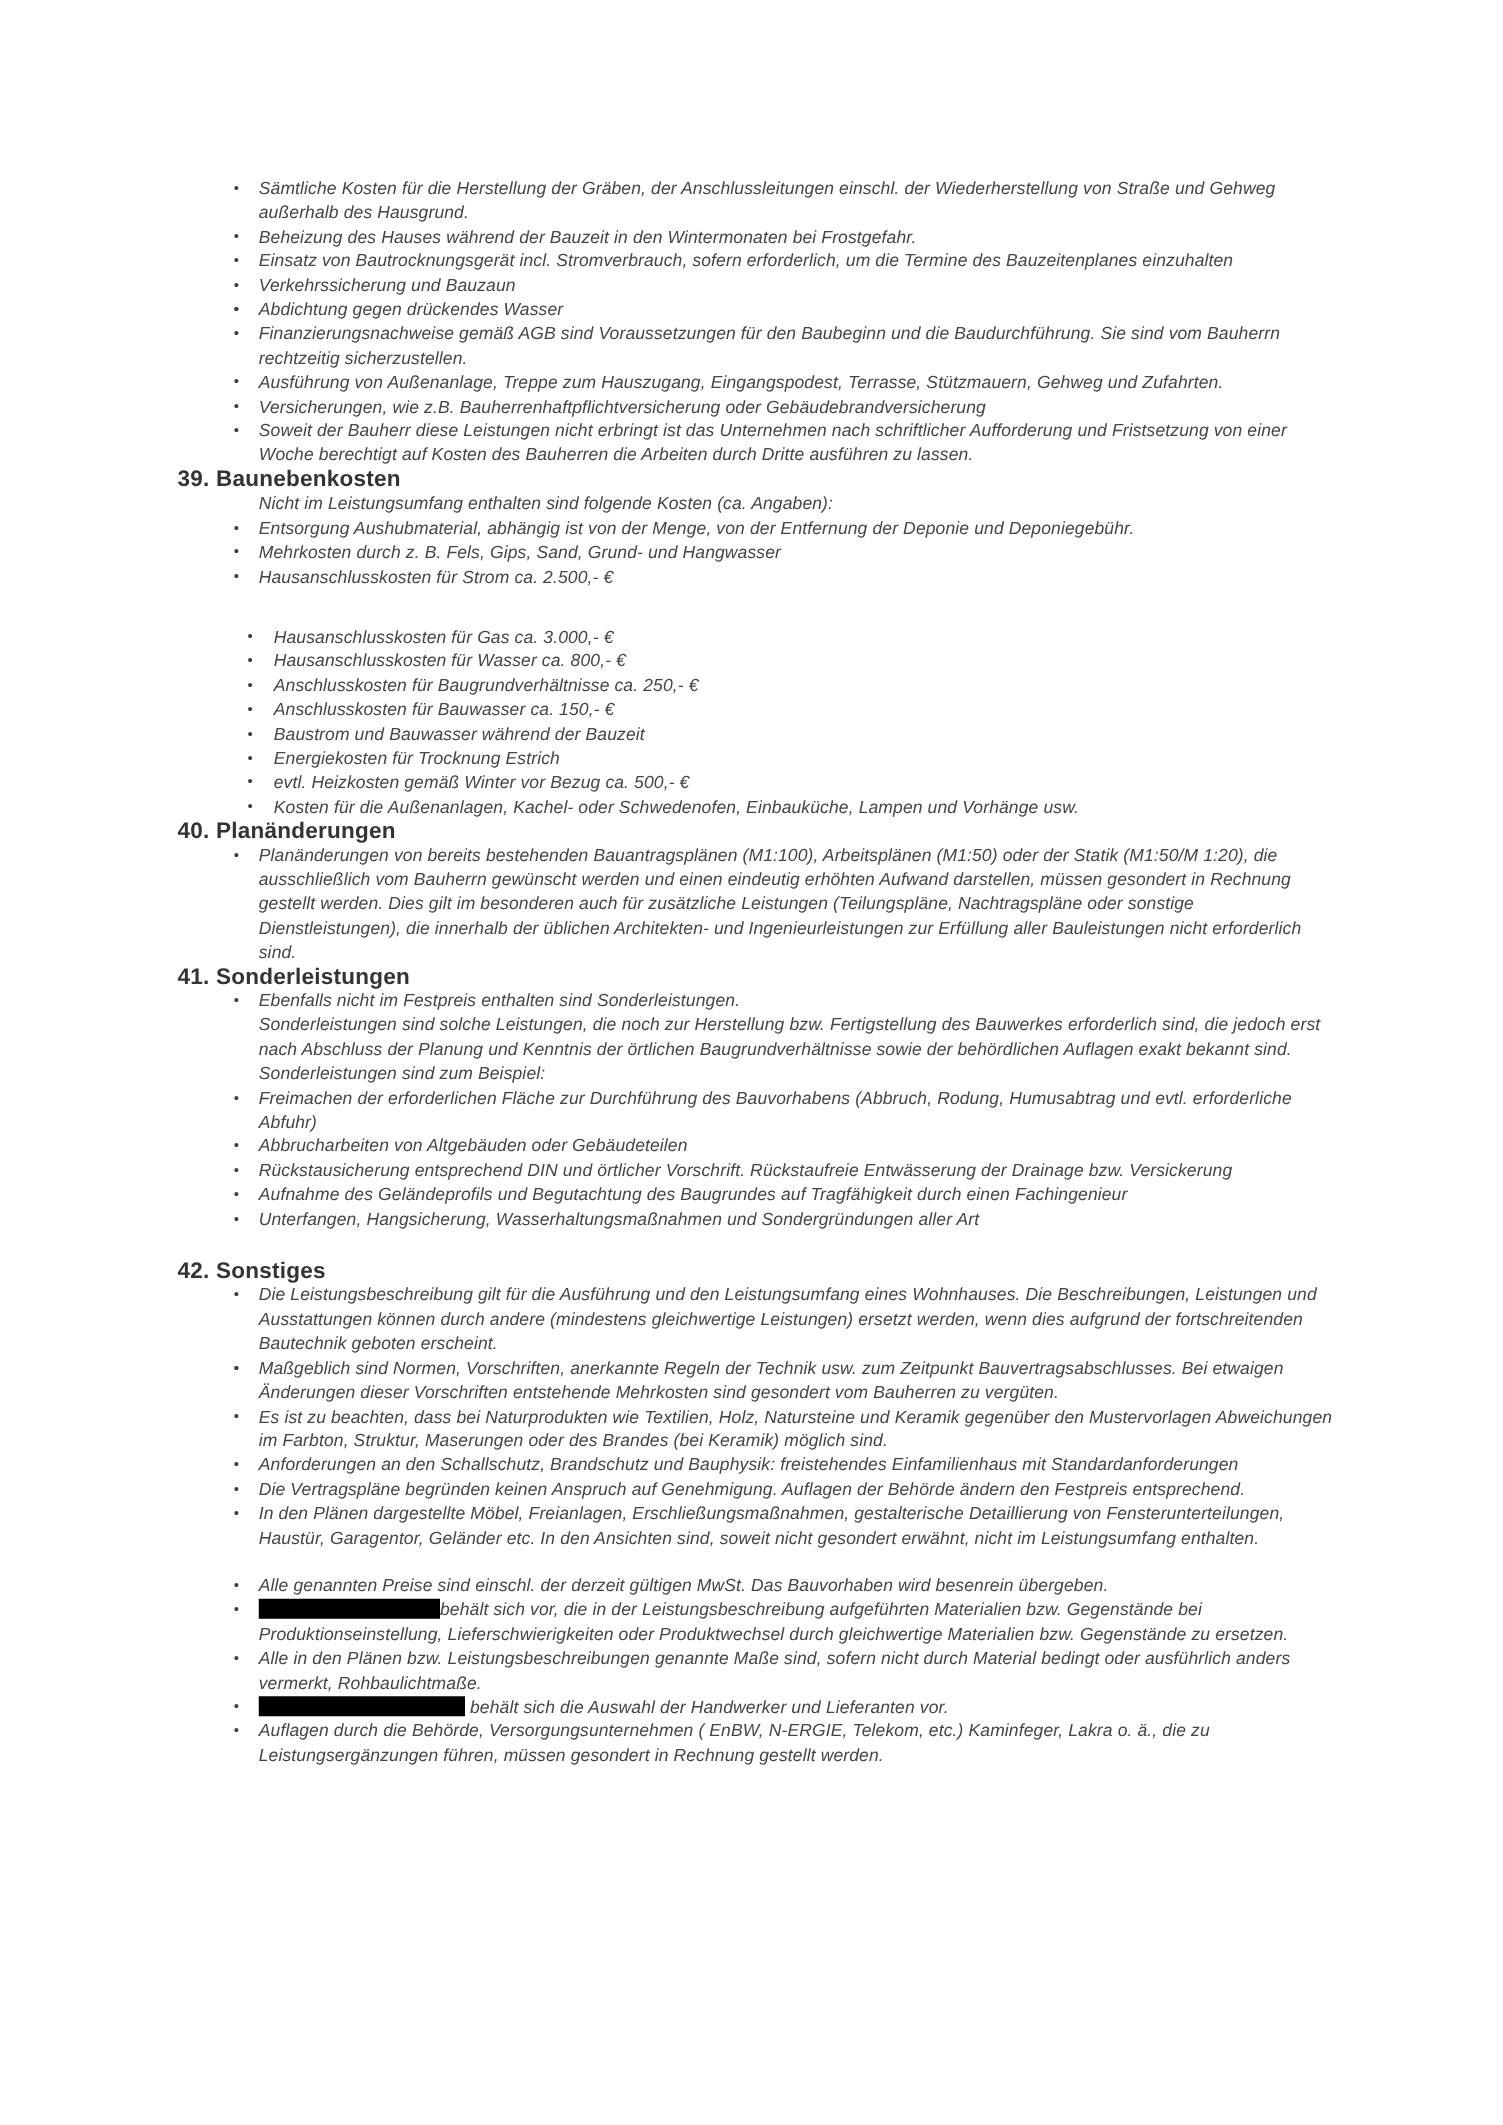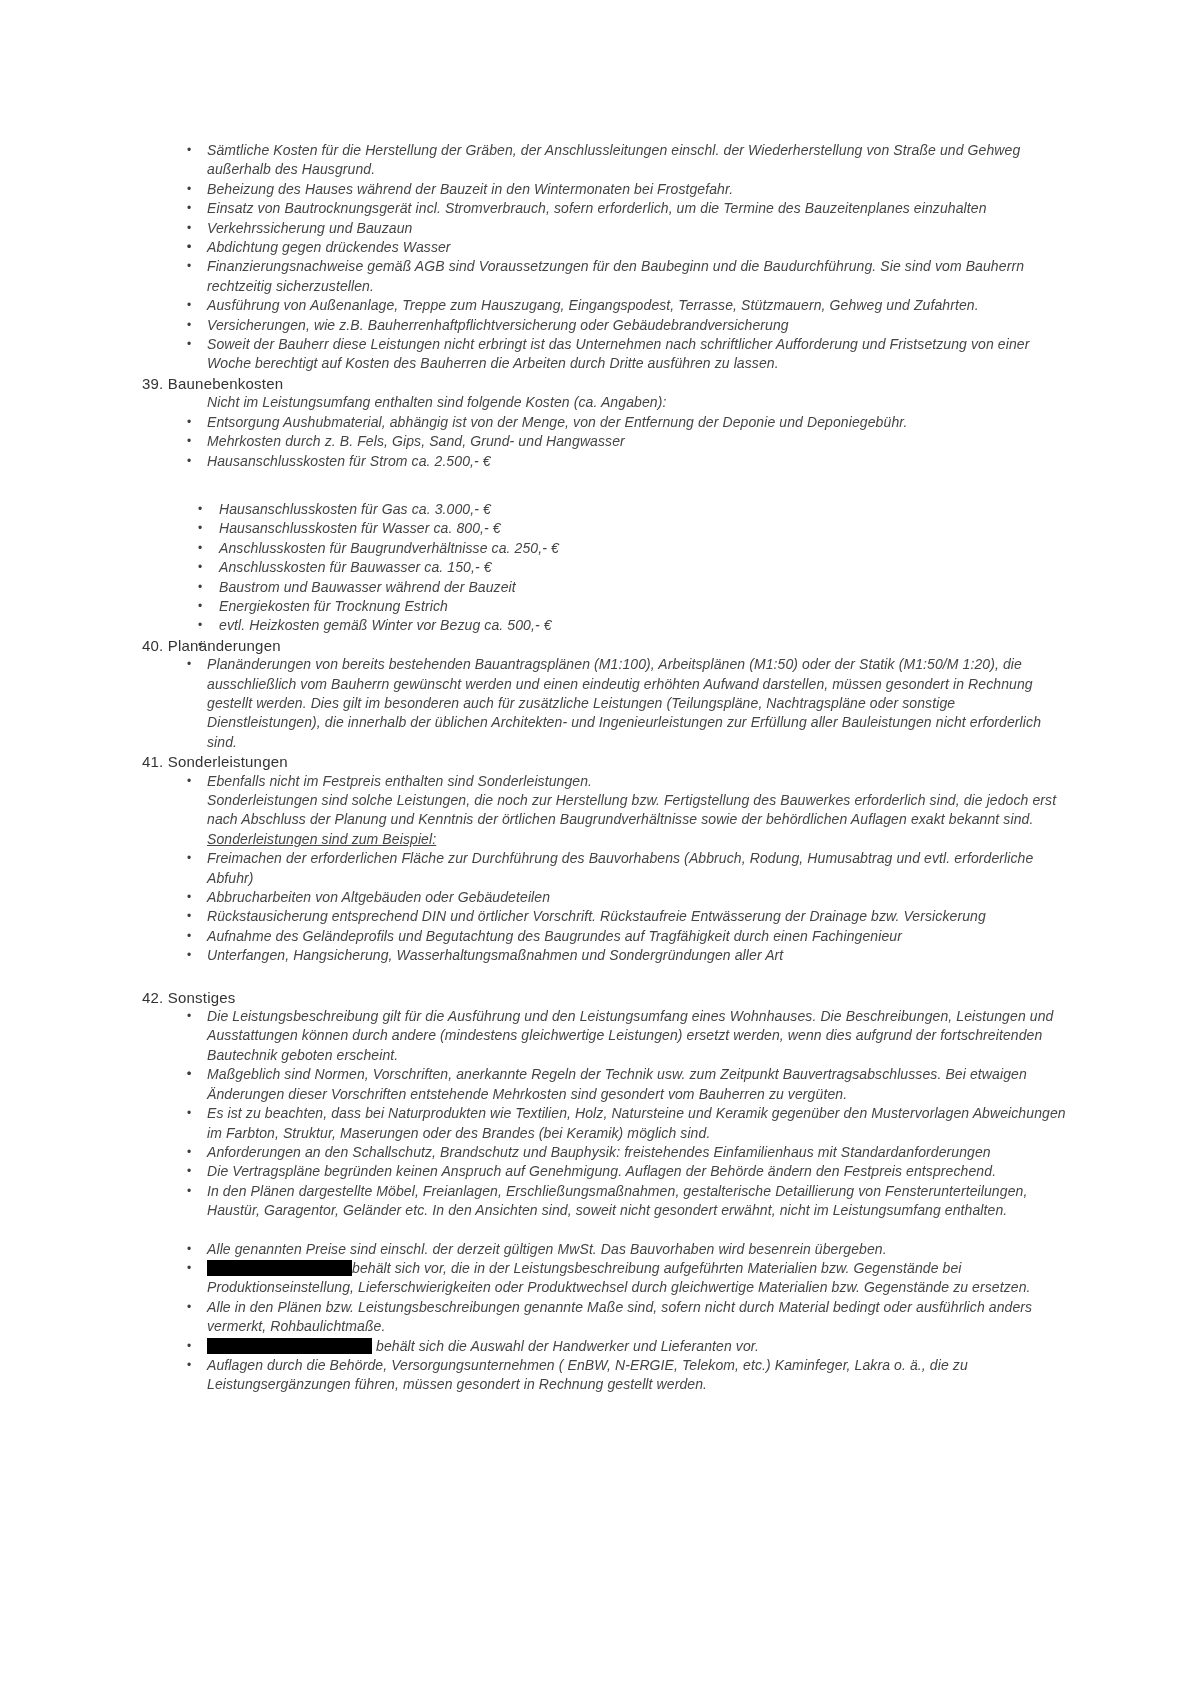--- a/index.html
+++ b/index.html
@@ -45,34 +45,34 @@
     color: #3d3d3d;
   }
   ul.blist.lvl2 > li {
     padding-left: 77px;
   }
   ul.blist.lvl2 > li > .marker {
     left: 56px;
   }
   .section-heading {
     font-style: normal;
-    font-size: 15px;
+    font-size: 18px;
     line-height: 19.4px;
     color: #333333;
     letter-spacing: 0.2px;
+    font-weight: bold;
   }
   .section-heading .sec-num {
     display: inline-block;
     min-width: 16px;
   }
   .plain-line {
     padding-left: 65px;
   }
   .underlined {
-    text-decoration: underline;
   }
   .spacer-sm { height: 19px; }
   .spacer-md { height: 22px; }
   .spacer-lg { height: 29px; }
   .redact {
     display: inline-block;
     background: #000000;
     height: 16px;
     vertical-align: -3px;
   }
@@ -109,21 +109,21 @@
     <div class="spacer-lg"></div>
 
     <ul class="blist lvl2">
       <li><span class="marker">•</span><span>Hausanschlusskosten für Gas ca. 3.000,- €</span></li>
       <li><span class="marker">•</span><span>Hausanschlusskosten für Wasser ca. 800,- €</span></li>
       <li><span class="marker">•</span><span>Anschlusskosten für Baugrundverhältnisse ca. 250,- €</span></li>
       <li><span class="marker">•</span><span>Anschlusskosten für Bauwasser ca. 150,- €</span></li>
       <li><span class="marker">•</span><span>Baustrom und Bauwasser während der Bauzeit</span></li>
       <li><span class="marker">•</span><span>Energiekosten für Trocknung Estrich</span></li>
       <li><span class="marker">•</span><span>evtl. Heizkosten gemäß Winter vor Bezug ca. 500,- €</span></li>
-      <li><span class="marker">•</span></li>
+      <li><span class="marker">•</span><span>Kosten für die Außenanlagen, Kachel- oder Schwedenofen, Einbauküche, Lampen und Vorhänge usw.</span></li>
     </ul>
 
     <div class="section-heading"><span class="sec-num">40.</span> <span>Planänderungen</span></div>
     <ul class="blist lvl1">
       <li><span class="marker">•</span><span>Planänderungen von bereits bestehenden Bauantragsplänen (M1:100), Arbeitsplänen (M1:50) oder der Statik (M1:50/M 1:20), die ausschließlich vom Bauherrn gewünscht werden und einen eindeutig erhöhten Aufwand darstellen, müssen gesondert in Rechnung gestellt werden. Dies gilt im besonderen auch für zusätzliche Leistungen (Teilungspläne, Nachtragspläne oder sonstige Dienstleistungen), die innerhalb der üblichen Architekten- und Ingenieurleistungen zur Erfüllung aller Bauleistungen nicht erforderlich sind.</span></li>
     </ul>
 
     <div class="section-heading"><span class="sec-num">41.</span> <span>Sonderleistungen</span></div>
     <ul class="blist lvl1">
       <li><span class="marker">•</span><span>Ebenfalls nicht im Festpreis enthalten sind Sonderleistungen.</span>

